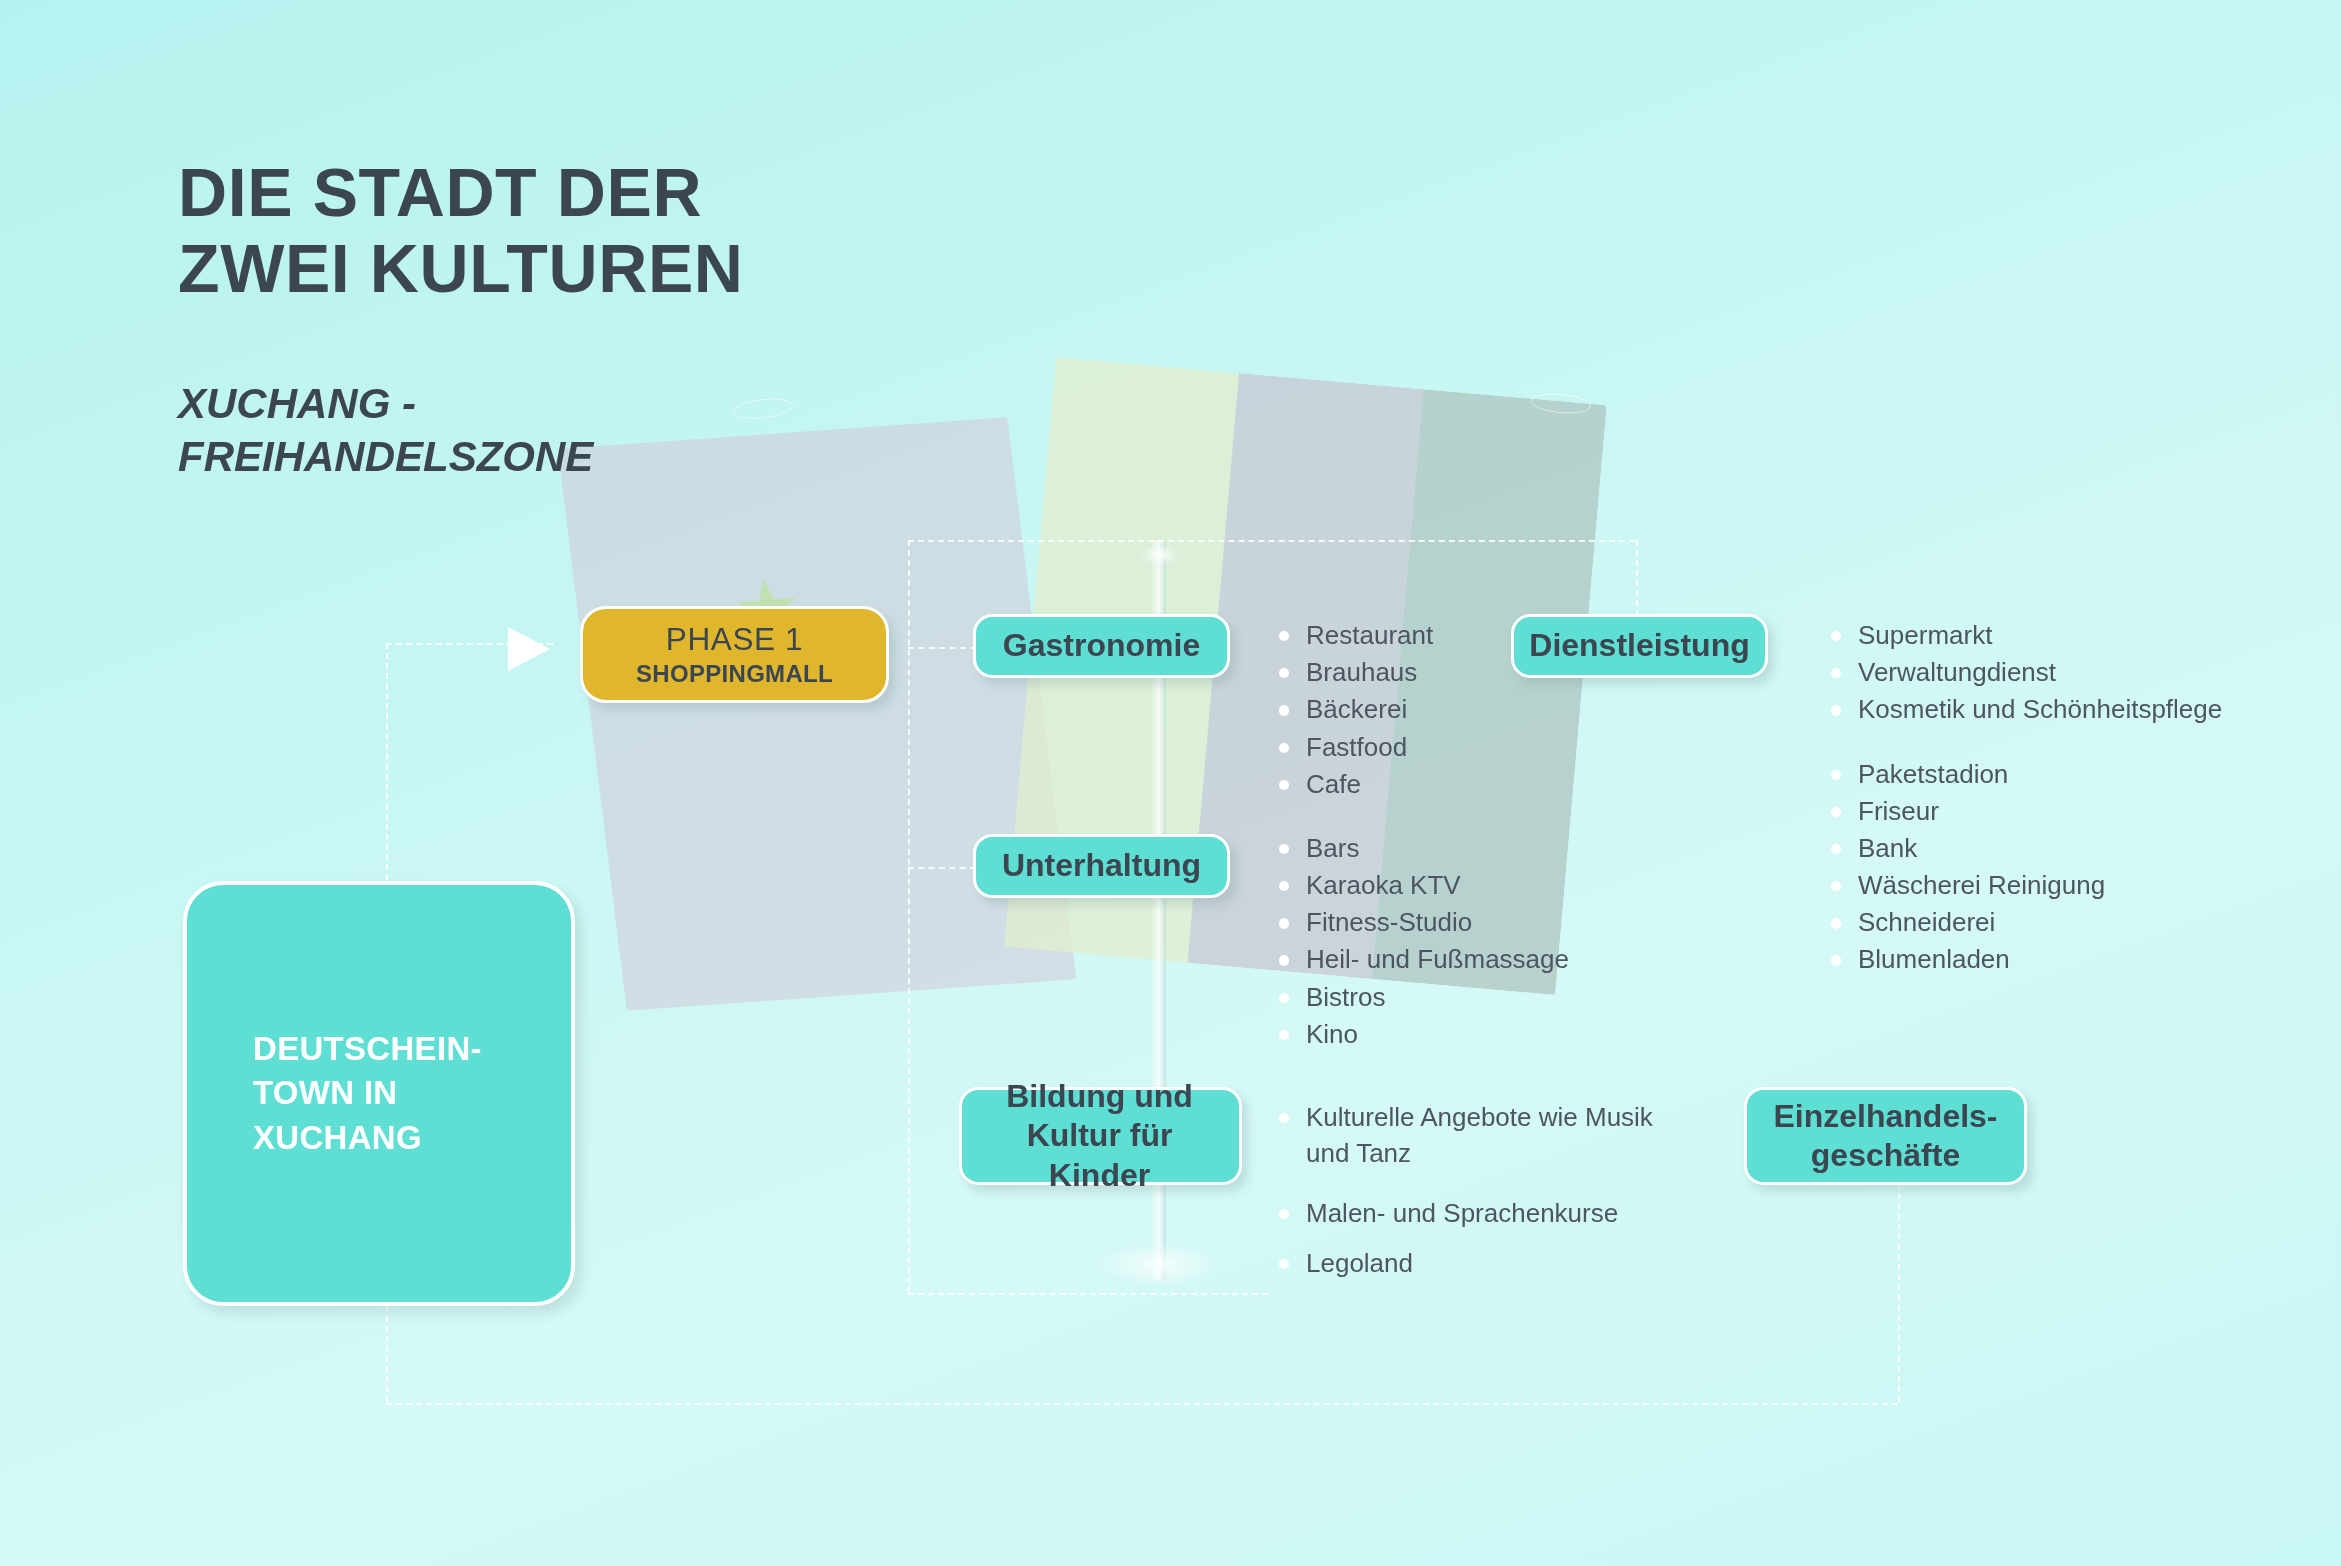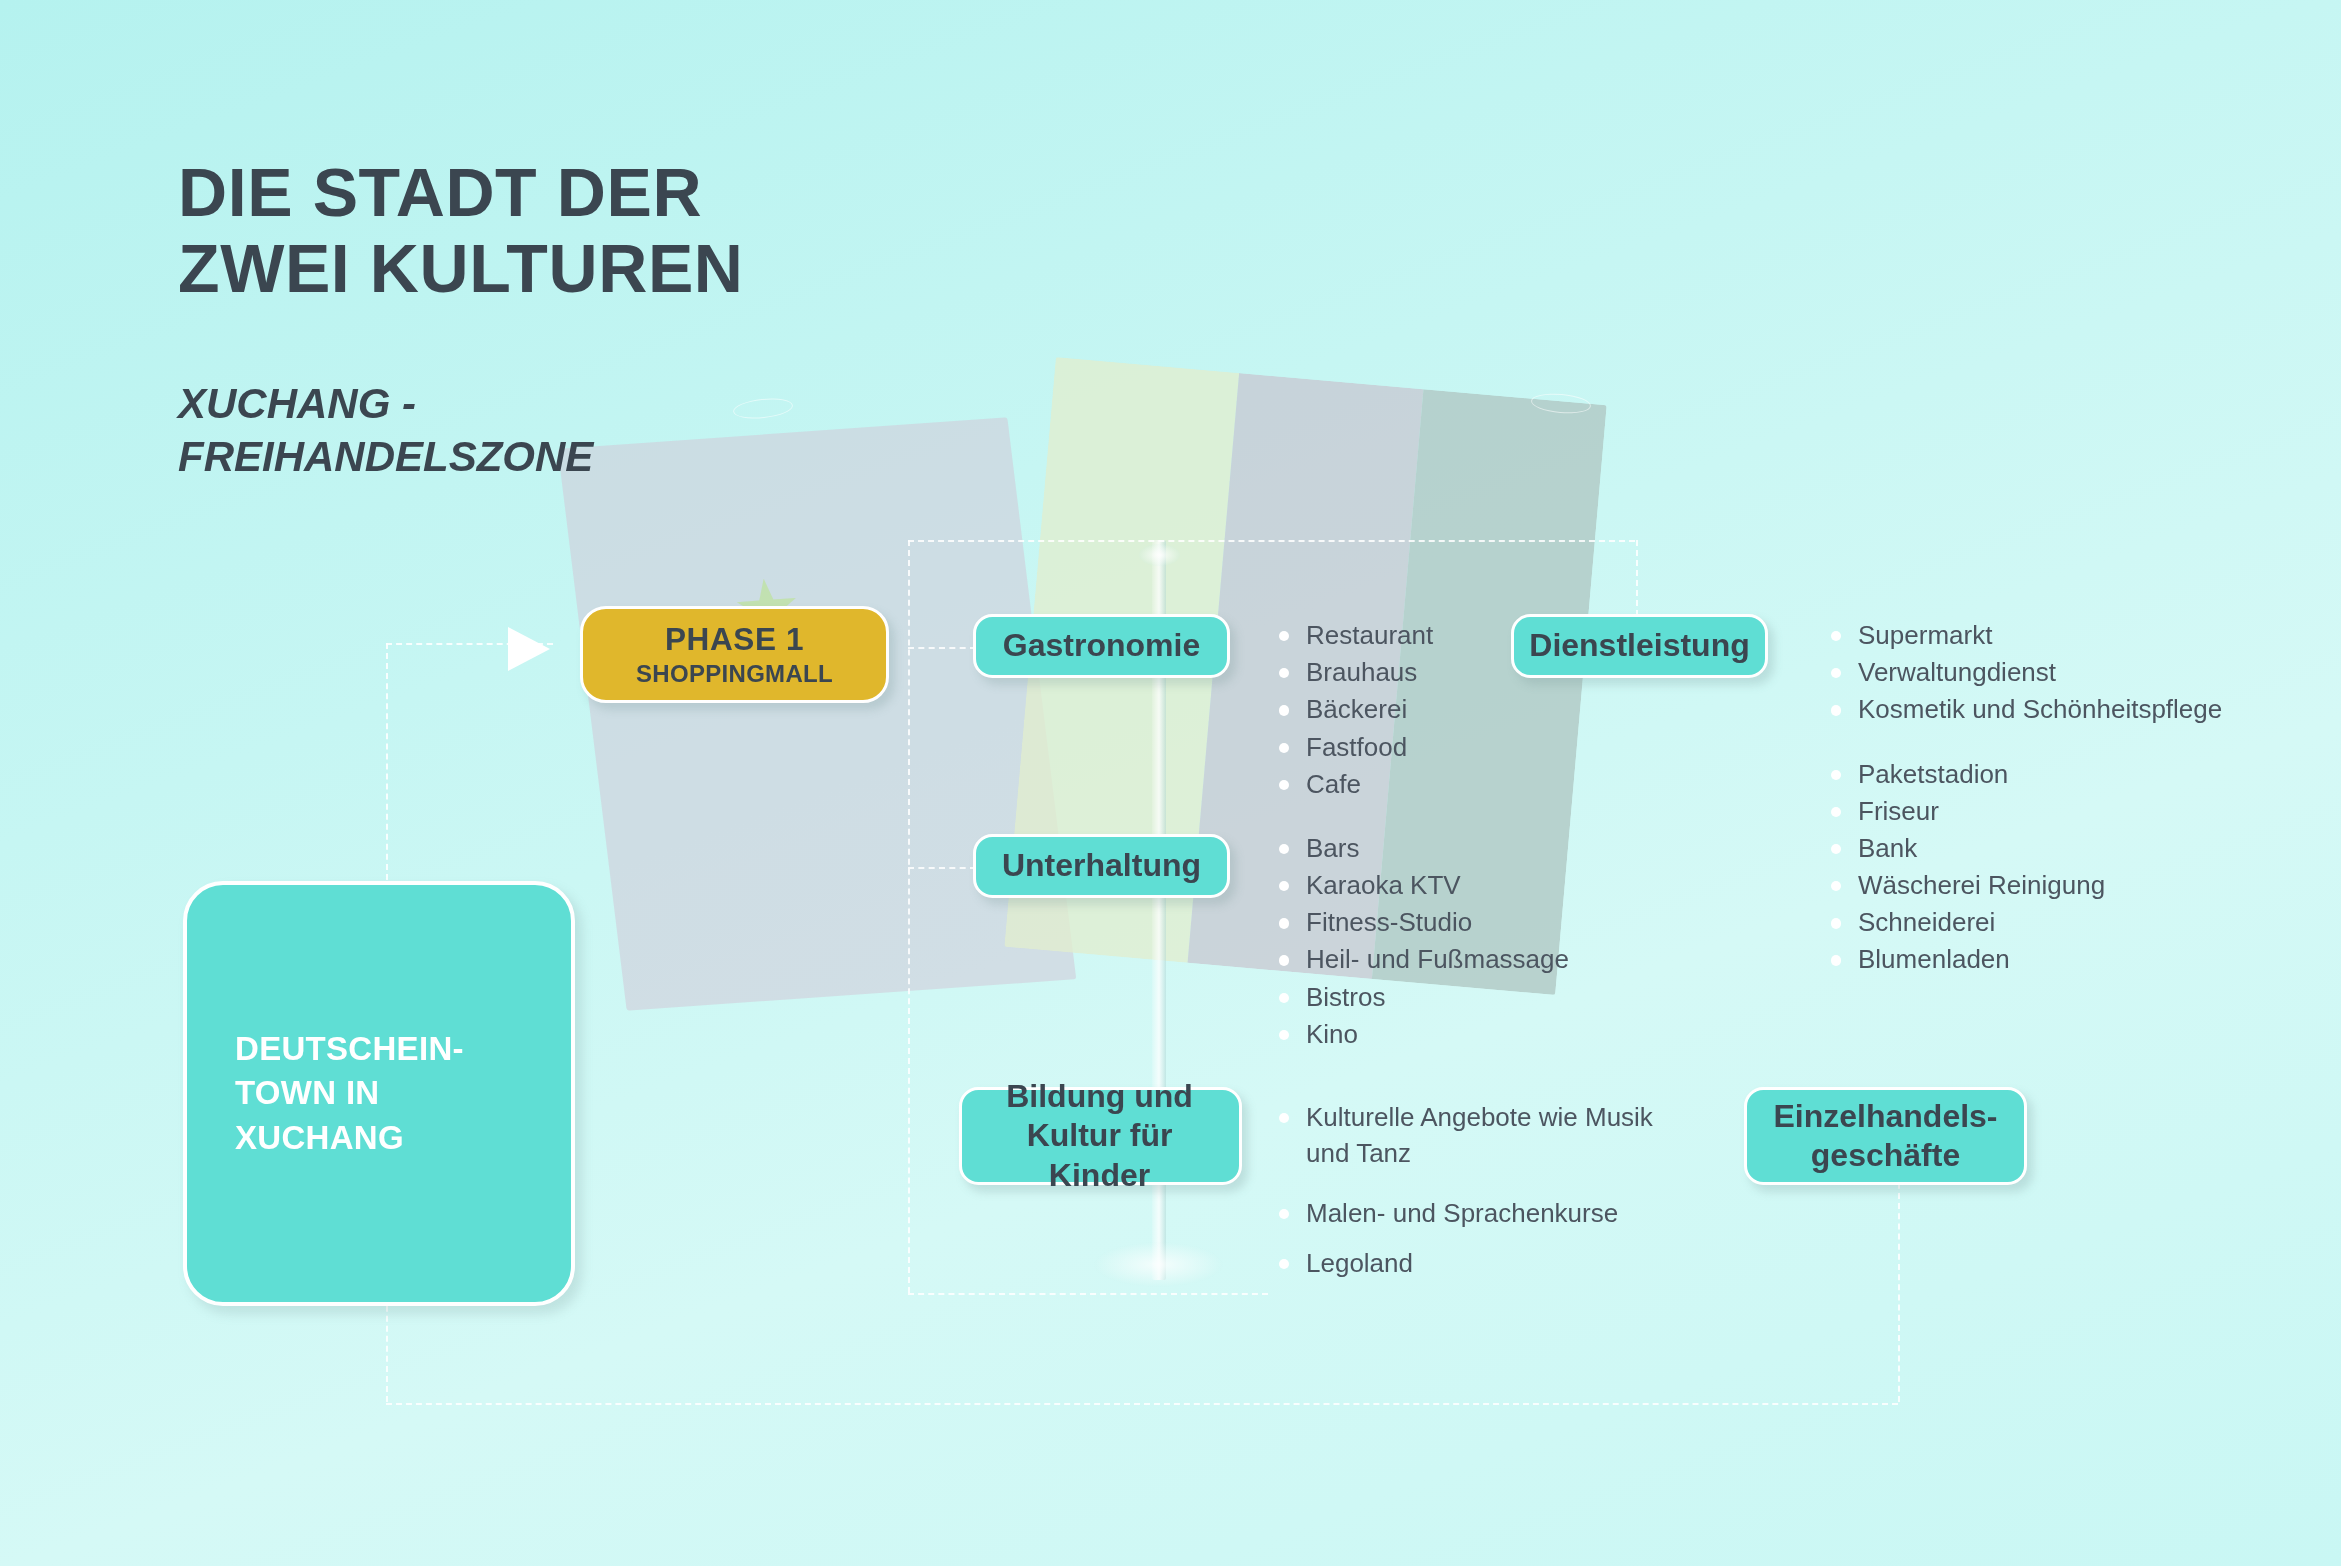--- a/index.html
+++ b/index.html
@@ -141,21 +141,21 @@
     align-items: center;
     justify-content: flex-start;
     box-sizing: border-box;
   }
   .main-box span {
     display: block;
     color: #ffffff;
     font-size: 33px;
     font-weight: bold;
     line-height: 1.35;
-    padding-left: 48px;
+    padding-left: 66px;
     letter-spacing: 0.3px;
   }
 
   
   .phase-pill {
     position: absolute;
     left: 580px;
     top: 606px;
     width: 309px;
     height: 97px;
@@ -165,21 +165,21 @@
     box-shadow: 5.1px 6.4px 9px rgba(120, 150, 150, 0.25);
     box-sizing: border-box;
     display: flex;
     flex-direction: column;
     align-items: center;
     justify-content: center;
   }
   .phase-pill .l1 {
     color: #3b4650;
     font-size: 31.5px;
-    font-weight: bold;
+    font-weight: normal;
     letter-spacing: 0.6px;
   }
   .phase-pill .l2 {
     color: #3b4650;
     font-size: 24px;
     font-weight: bold;
     letter-spacing: 0.3px;
     margin-top: 1.3px;
   }
   .arrow {

